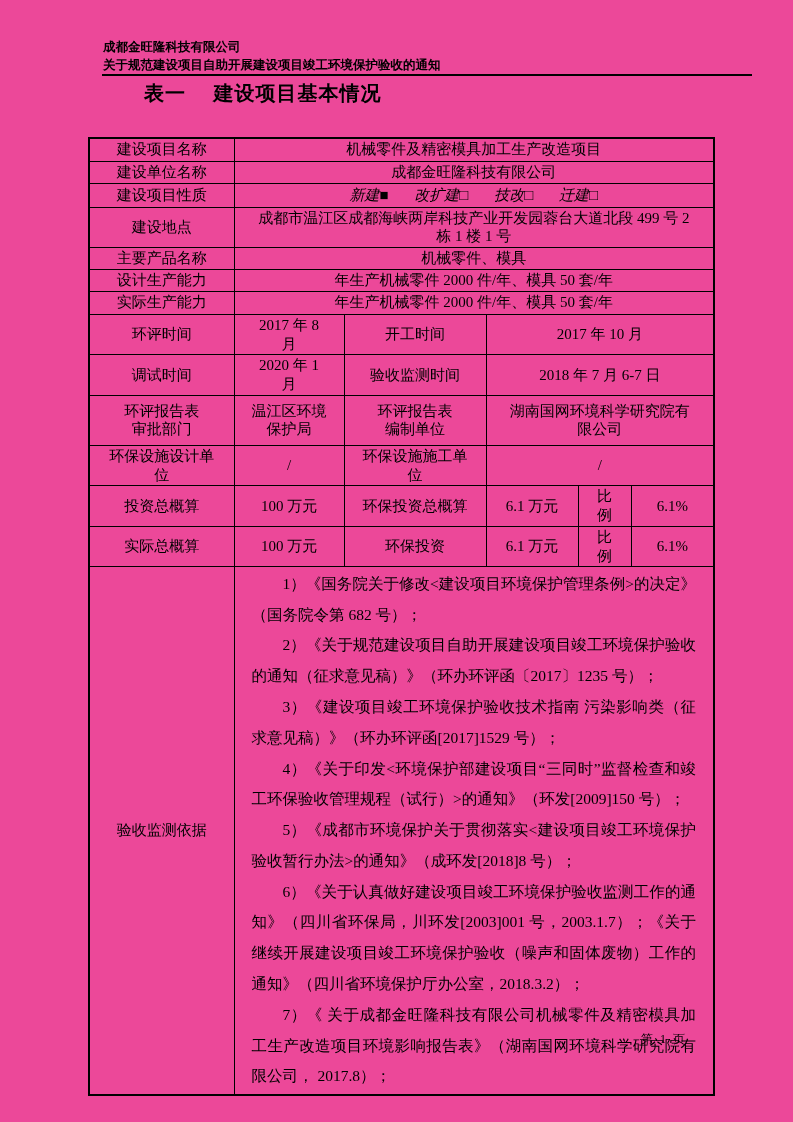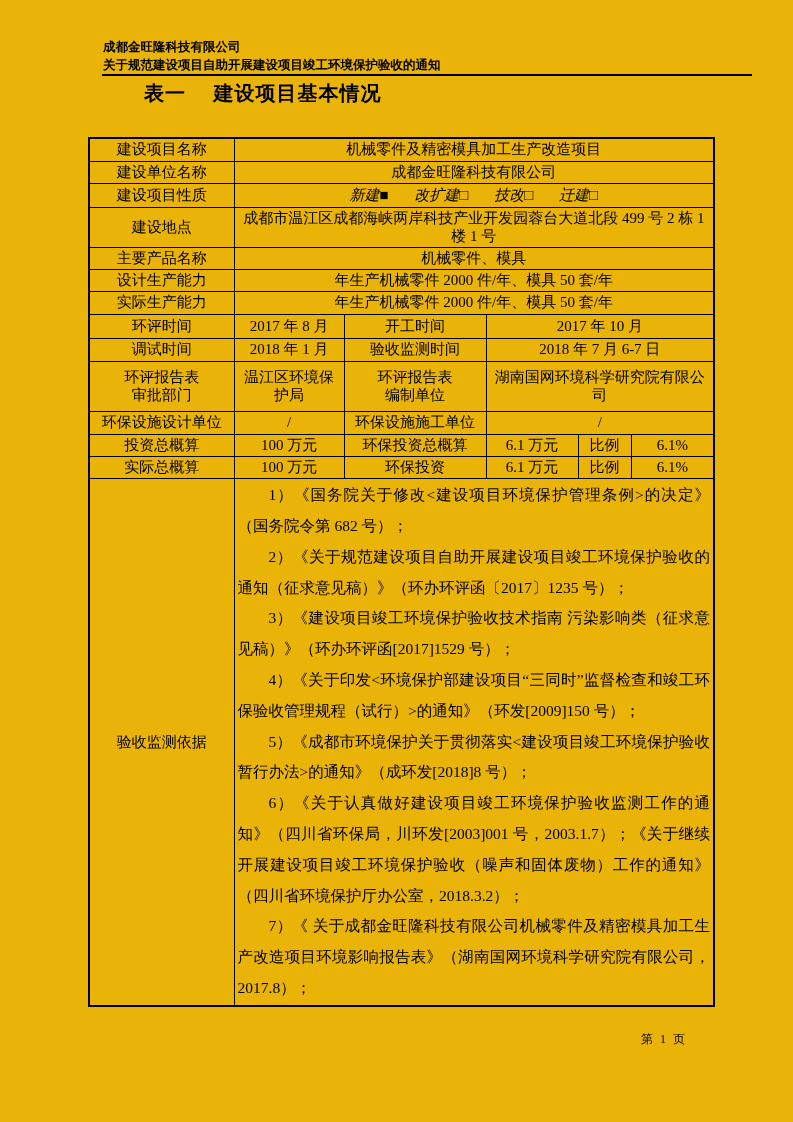--- a/index.html
+++ b/index.html
@@ -3,21 +3,21 @@
 <meta charset="utf-8">
 <style>
   * { margin: 0; padding: 0; box-sizing: border-box; }
   html, body { background: #ffffff; }
   body {
     width: 793px; height: 1122px;
     position: relative;
     font-family: "Liberation Serif", "DejaVu Serif", serif;
     color: #000;
   }
-  .page { position: absolute; inset: 0; background: #eab308; overflow: hidden; }
+  .page { position: absolute; inset: 0; background: #ec4899; overflow: hidden; }
 
   .doc-header {
     position: absolute; left: 103px; top: 38px; width: 650px;
     font-size: 12.5px; font-weight: bold; line-height: 18px;
   }
   .header-rule {
     position: absolute; left: 102px; top: 74px; width: 650px;
     border-top: 2px solid #000;
   }
   .doc-title {
@@ -28,21 +28,21 @@
 
   table.main-table {
     position: absolute; left: 88px; top: 137px; width: 625px;
     border-collapse: collapse; table-layout: fixed;
     border: 2px solid #000;
   }
   table.main-table td {
     border: 1px solid #000;
     text-align: center; vertical-align: middle;
     font-size: 15px; line-height: 1.25;
-    padding: 1px 3px; overflow: hidden;
+    padding: 1px 17px; overflow: hidden;
   }
   td.lbl { font-size: 15px; }
   td.val { font-size: 15.5px; }
   td.basis-content {
     text-align: justify; vertical-align: top;
     padding: 3px 8px 0 8px;
   }
   td.basis-content p {
     font-size: 15.5px; line-height: 30.8px;
     text-indent: 2em; text-align: justify;
@@ -111,21 +111,21 @@
         <td class="val" colspan="5">年生产机械零件 2000 件/年、模具 50 套/年</td>
       </tr>
       <tr style="height:24px">
         <td class="lbl">环评时间</td>
         <td class="val">2017 年 8 月</td>
         <td class="lbl">开工时间</td>
         <td class="val" colspan="3">2017 年 10 月</td>
       </tr>
       <tr style="height:23px">
         <td class="lbl">调试时间</td>
-        <td class="val">2018 年 1 月</td>
+        <td class="val">2020 年 1 月</td>
         <td class="lbl">验收监测时间</td>
         <td class="val" colspan="3">2018 年 7 月 6-7 日</td>
       </tr>
       <tr style="height:50px">
         <td class="lbl">
           <span>环评报告表</span><br>
           <span>审批部门</span>
         </td>
         <td class="val">温江区环境保护局</td>
         <td class="lbl">

